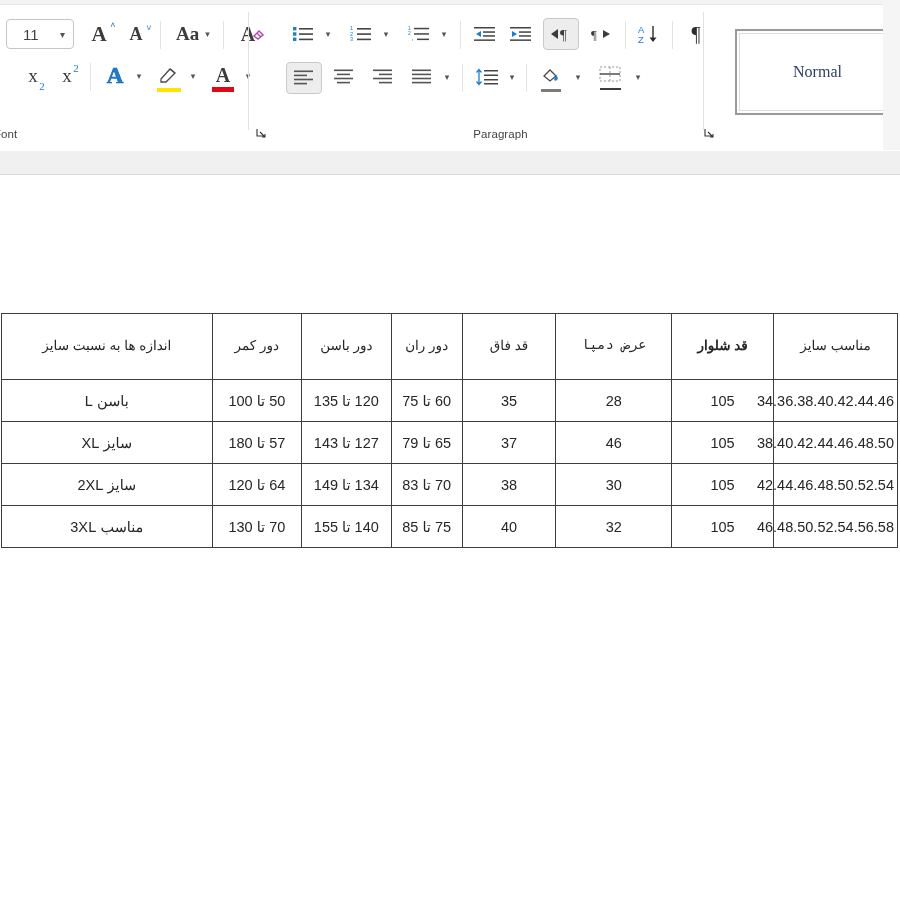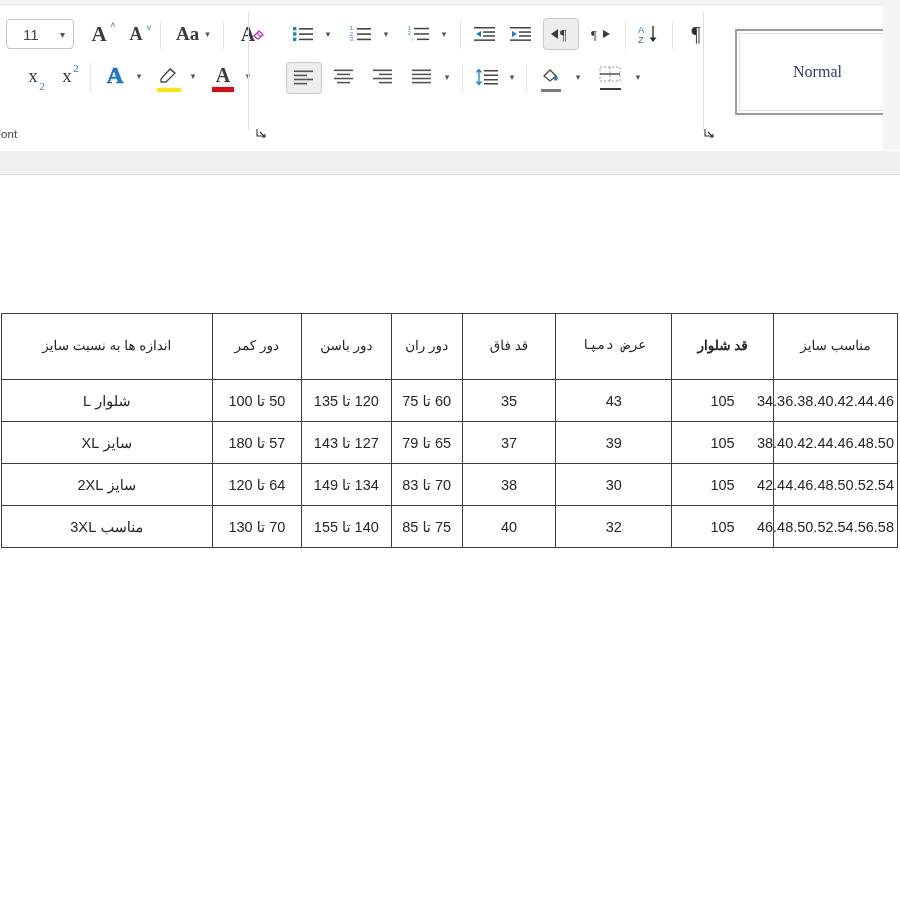--- a/index.html
+++ b/index.html
@@ -381,20 +381,21 @@
             <path d="M1 8 L21 8" stroke="#444" stroke-width="1.4"></path>
             <path d="M11 1 L11 15" stroke="#999" stroke-width="1" stroke-dasharray="2.2 1.8"></path>
           </svg>
           <span style="position:absolute; left:1px; bottom:0px; width:21px; height:2px; background:#3c3c3c;"></span>
         </span>
       </div>
       <div class="btn" style="left:356px; top:59px; width:16px; height:26px;">
         <span class="tiny-caret">▾</span>
       </div>
 
+      <div class="grp-label" style="left:0; width:100%;">Paragraph</div>
       <div class="grp-launcher" style="left:429px;">
         <svg width="12" height="12" viewBox="0 0 12 12">
           <path d="M1 1 L1 8 L8 8" fill="none" stroke="#333" stroke-width="1.1"></path>
           <path d="M4 4 L9 9 M9 6 L9 9 L6 9" fill="none" stroke="#333" stroke-width="1.1"></path>
         </svg>
       </div>
     </div>
 
     <div class="grp-sep" style="left:703px;"></div>
 
@@ -422,32 +423,32 @@
           <td class="c-thigh">قد فاق</td>
           <td class="c-rise">دور ران</td>
           <td class="c-cuff">دور باسن</td>
           <td class="c-len">دور کمر</td>
           <td class="c-fit">اندازه ها به نسبت سایز</td>
         </tr>
 
         <tr class="body">
           <td>34.36.38.40.42.44.46</td>
           <td>105</td>
-          <td>43</td>
+          <td>28</td>
           <td>35</td>
           <td class="rng">60 تا 75</td>
           <td class="rng">120 تا 135</td>
           <td class="rng">50 تا 100</td>
-          <td class="fit-cell sz">شلوار   L</td>
+          <td class="fit-cell sz">باسن   L</td>
         </tr>
 
         <tr class="body">
           <td>38.40.42.44.46.48.50</td>
           <td>105</td>
-          <td>39</td>
+          <td>46</td>
           <td>37</td>
           <td class="rng">65 تا 79</td>
           <td class="rng">127 تا 143</td>
           <td class="rng">57 تا 180</td>
           <td class="fit-cell sz">سایز   XL</td>
         </tr>
 
         <tr class="body">
           <td>42.44.46.48.50.52.54</td>
           <td>105</td>

